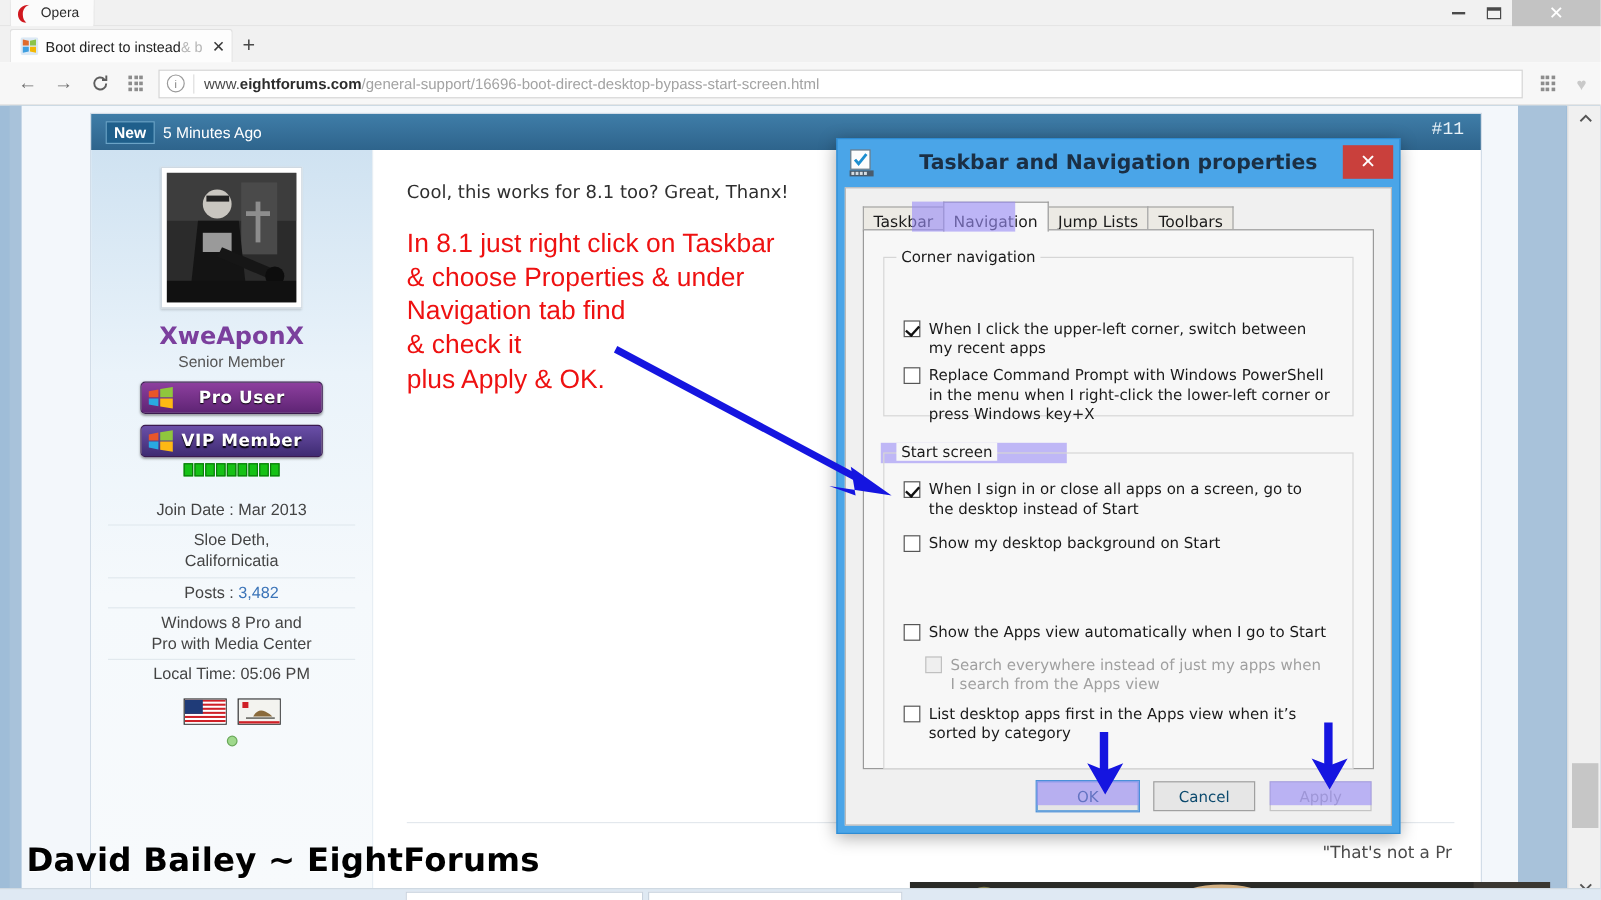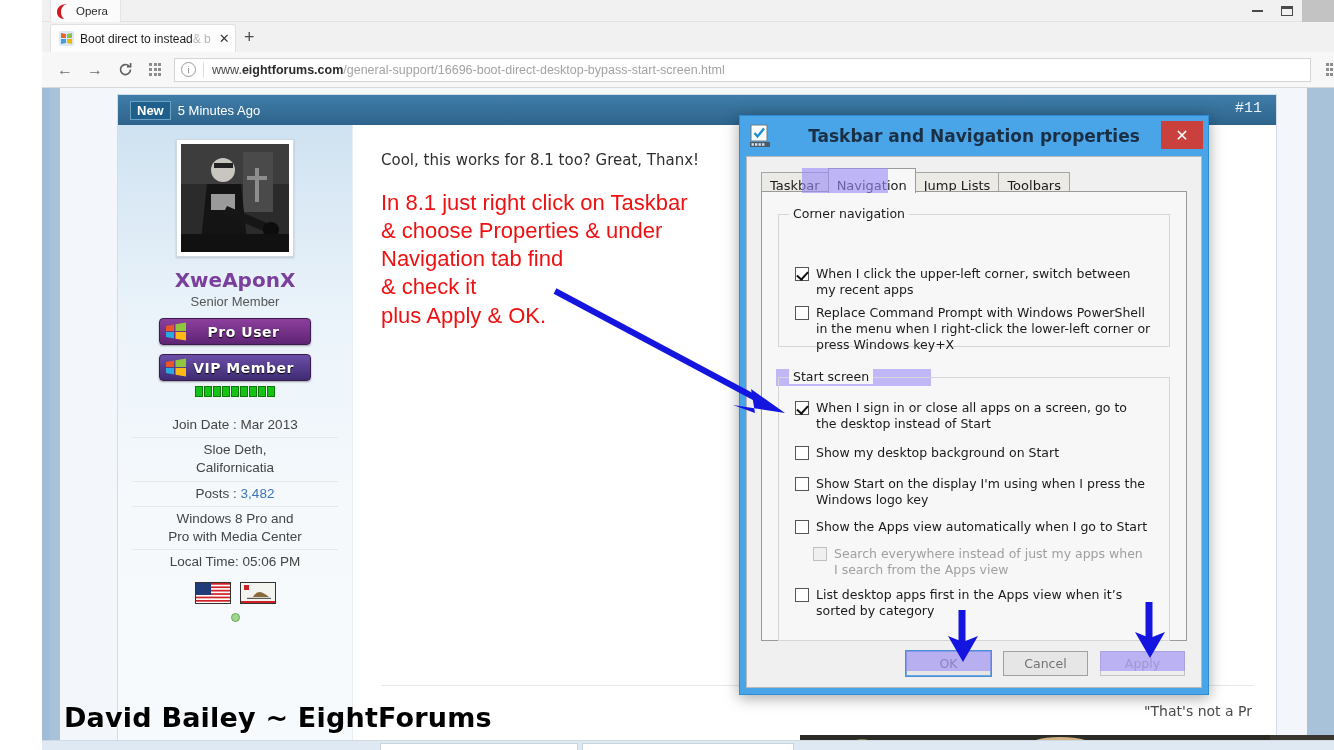--- a/index.html
+++ b/index.html
@@ -3,21 +3,21 @@
 <meta charset="utf-8">
 <style>
   * { box-sizing: border-box; }
   html, body {
     margin: 0; padding: 0;
     width: 1334px; height: 750px;
     overflow: hidden;
     font-family: "Liberation Sans", sans-serif;
     background: #ffffff;
   }
-  #root { position: relative; width: 1110px; height: 750px; background:#fff;margin-left:42px; }
+  #root { position: relative; width: 1110px; height: 750px; background:#fff; }
 
   
   .win-titlebar {
     position:absolute; left:0; top:0; width:1334px; height:22px;
     background:#f1f1f1; border-bottom:1px solid #e2e2e2;
   }
   .opera-badge {
     position:absolute; left:8px; top:0px; height:22px;
     display:flex; align-items:center; gap:6px;
     padding:0 12px 0 6px; background:#fbfbfb;
@@ -217,21 +217,21 @@
   .cbox.checked::after {
     content:""; position:absolute; left:3px; top:1px; width:5px; height:9px;
     border:solid #111; border-width:0 2px 2px 0; transform:rotate(42deg);
   }
   .cbox.disabled { border-color:#c0c0c0; background:#efefef; }
   .cb-label { font-size:12.5px; color:#1a1a1a; line-height:1.28;
               font-family:"DejaVu Sans", sans-serif; }
   .cb-label.disabled { color:#a0a0a0; }
 
   .dlg-buttons { position:absolute; right:16px; bottom:11px; display:flex; gap:12px; }
-  .dbtn { width:85px; height:25px; font-size:12.5px; color:#737373;
+  .dbtn { width:85px; height:25px; font-size:12.5px; color:#0c4a6e;
           background:#e6e6e6; border:1px solid #a0a0a0;
           display:flex; align-items:center; justify-content:center;
           font-family:"DejaVu Sans", sans-serif; position:relative; }
   .dbtn.default { border:1px solid #6fa8dc; outline:1px solid #4a90d9; }
   .dbtn.disabled { color:#a6a6a6; background:#efefef; border-color:#c4c4c4; }
   .btn-hl { position:absolute; left:-1px; top:-1px; width:85px; height:20px;
             background:#9a8cf5; opacity:.62; pointer-events:none; }
 
   
   .arrow { position:absolute; pointer-events:none; }
@@ -553,24 +553,20 @@
           <span class="glabel">Start screen</span>
 
           <div class="cb-row" style="left:16px; top:22px; right:20px;">
             <span class="cbox checked"></span>
             <span class="cb-label">When I sign in or close all apps on a screen, go to the desktop instead of Start</span>
           </div>
           <div class="cb-row" style="left:16px; top:67px; right:20px;">
             <span class="cbox"></span>
             <span class="cb-label">Show my desktop background on Start</span>
           </div>
-          <div class="cb-row" style="left:16px; top:98px; right:20px;">
-            <span class="cbox"></span>
-            <span class="cb-label">Show Start on the display I'm using when I press the Windows logo key</span>
-          </div>
           <div class="cb-row" style="left:16px; top:141px; right:20px;">
             <span class="cbox"></span>
             <span class="cb-label">Show the Apps view automatically when I go to Start</span>
           </div>
           <div class="cb-row" style="left:34px; top:168px; right:20px;">
             <span class="cbox disabled"></span>
             <span class="cb-label disabled">Search everywhere instead of just my apps when I search from the Apps view</span>
           </div>
           <div class="cb-row" style="left:16px; top:209px; right:20px;">
             <span class="cbox"></span>

